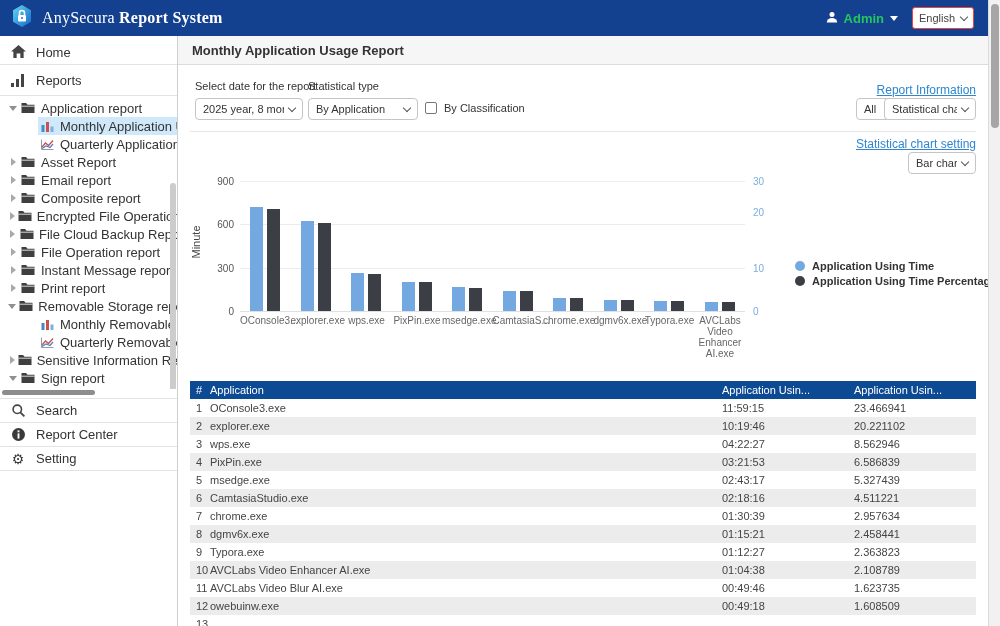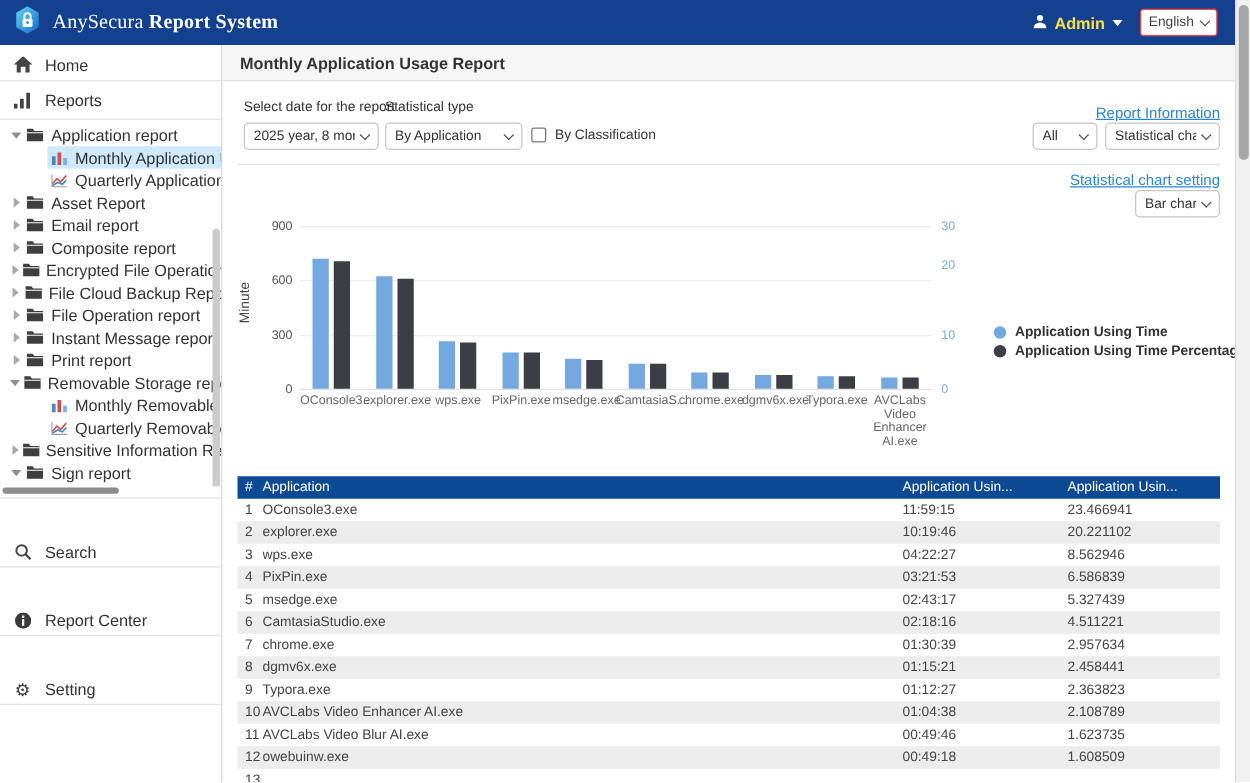--- a/index.html
+++ b/index.html
@@ -6,21 +6,21 @@
   html,body { width:1000px; height:626px; overflow:hidden; }
   body { font-family:"Liberation Sans", sans-serif; background:#fff; position:relative; }
   #app { position:relative; width:1000px; height:626px; overflow:hidden; background:#fff; }
 
   
   #topbar { position:absolute; left:0; top:0; width:988px; height:36px; background:#14418f; display:flex; align-items:center; }
   .brand { display:flex; align-items:center; gap:8px; padding-left:10px; }
   .brand-text { color:#fff; font-family:"Liberation Serif", serif; font-size:16px; letter-spacing:.2px; }
   .brand-text b { font-weight:bold; }
   #topbar-right { margin-left:auto; display:flex; align-items:center; gap:14px; padding-right:14px; }
-  .admin { display:flex; align-items:center; gap:6px; color:#fde047; font-size:13px; font-weight:bold; cursor:pointer; }
+  .admin { display:flex; align-items:center; gap:6px; color:#22c55e; font-size:13px; font-weight:bold; cursor:pointer; }
   .caret-down-white { width:0; height:0; border-left:4px solid transparent; border-right:4px solid transparent; border-top:5px solid #fff; }
   .lang-select { background:#fff; border:1px solid #ef4444; border-radius:3px; height:22px; width:62px; display:flex; align-items:center; justify-content:space-between; padding:0 6px; font-size:11px; color:#444; cursor:pointer; }
 
   
   #page-scrollbar { position:absolute; right:0; top:0; width:12px; height:626px; background:#f1f1f1; border-left:1px solid #dcdcdc; }
   #page-scroll-thumb { position:absolute; left:2px; top:4px; width:8px; height:124px; background:#a6a6a6; border-radius:4px; }
 
   
   #sidebar { position:absolute; left:0; top:36px; width:178px; height:590px; background:#fff; border-right:1px solid #cfcfcf; overflow:hidden; }
   .side-item { display:flex; align-items:center; gap:10px; padding-left:10px; height:24px; font-size:13px; color:#333; cursor:pointer; }
@@ -37,21 +37,21 @@
   .tr-icon { width:18px; display:flex; justify-content:center; margin-right:4px; }
   .tr-spacer { width:38px; flex:none; }
   .tr-content { display:flex; align-items:center; flex:1; height:18px; }
   .tr-content.selected { background:#cfe9fb; }
   .tr-label { overflow:hidden; }
 
   #tree-vscroll { position:absolute; right:1px; top:84px; width:6px; height:218px; background:#cccccc; border-radius:3px; }
   #tree-hscroll { position:relative; height:6px; margin:1px 0 2px 0; }
   #tree-hthumb { position:absolute; left:2px; top:0; width:93px; height:5px; background:#8d8d8d; border-radius:3px; }
 
-  #bottom-items .side-item { height:23px;margin-top:31px; }
+  #bottom-items .side-item { height:23px; }
 
   
   #main { position:absolute; left:178px; top:36px; width:810px; height:590px; background:#fff; overflow:hidden; }
   #page-titlebar { height:29px; background:#f6f6f6; border-bottom:1px solid #dcdcdc; display:flex; align-items:center; padding-left:14px; }
   #page-titlebar span { font-size:13px; font-weight:bold; color:#333; }
 
   .flabel { position:absolute; font-size:11px; color:#333; }
   .sel { position:absolute; height:22px; border:1px solid #c5c5c5; border-radius:4px; background:#fff; display:flex; align-items:center; justify-content:space-between; padding:0 7px; font-size:11px; color:#333; cursor:pointer; overflow:hidden; }
   .sel .chev { width:6px; height:6px; border-right:1.5px solid #555; border-bottom:1.5px solid #555; transform:rotate(45deg); margin-top:-3px; flex:none; margin-left:5px; }
   .sel .val { white-space:nowrap; overflow:hidden; }
@@ -402,21 +402,21 @@
         <span class="chev"></span>
     </div>
     <div class="sel" style="left:130px; top:62px; width:110px;">
       <span class="val">By Application</span>
         <span class="chev"></span>
     </div>
     <span id="chk-classification"></span>
     <span id="chk-label">By Classification</span>
 
     <div class="blue-link" style="right:12px; top:47px;">Report Information</div>
-    <div class="sel" style="left:648px; top:62px; width:52px;">
+    <div class="sel" style="left:678px; top:62px; width:52px;">
       <span class="val">All</span>
         <span class="chev"></span>
     </div>
     <div class="sel" style="left:706px; top:62px; width:92px;">
       <span class="val">Statistical chart :</span>
         <span class="chev"></span>
     </div>
 
     <div id="filters-divider"></div>
 

